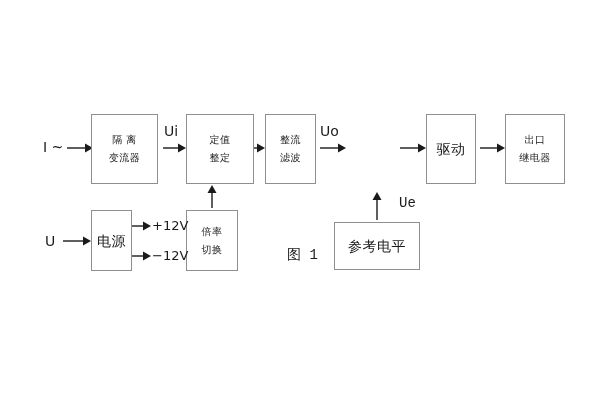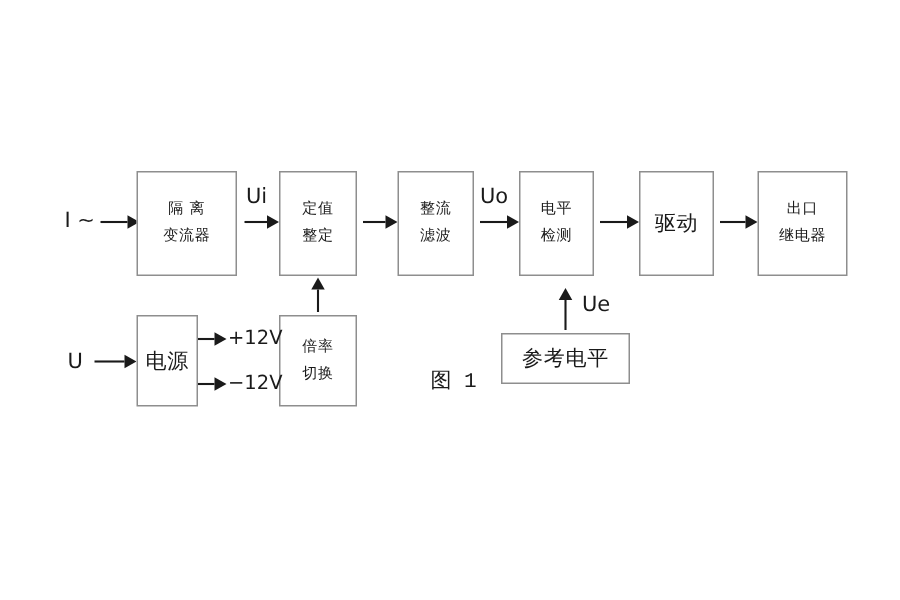--- a/index.html
+++ b/index.html
@@ -127,60 +127,56 @@
       <line x1="132" y1="256" x2="143" y2="256"></line>
       <polygon points="143,251.5 151,256 143,260.5"></polygon>
     </g>
   </svg>
 
   <div class="box two-line" style="left:91px; top:114px; width:67px; height:70px;">
     <span class="ln">隔 离</span>
     <span class="ln">变流器</span>
   </div>
 
-  <div class="box two-line" style="left:186px; top:114px; width:52px; height:70px;">
+  <div class="box two-line" style="left:186px; top:114px; width:68px; height:70px;">
     <span class="ln">定值</span>
     <span class="ln">整定</span>
   </div>
 
   <div class="box two-line" style="left:265px; top:114px; width:51px; height:70px;">
     <span class="ln">整流</span>
     <span class="ln">滤波</span>
   </div>
 
-  <div class="box two-line" style="left:346px; top:114px; width:50px; height:70px;">
-    <span class="ln">电平</span>
-    <span class="ln">检测</span>
-  </div>
 
   <div class="box one-line" style="left:426px; top:114px; width:50px; height:70px;">
     <span class="ln">驱动</span>
   </div>
 
   <div class="box two-line" style="left:505px; top:114px; width:60px; height:70px;">
     <span class="ln">出口</span>
     <span class="ln">继电器</span>
   </div>
 
   <div class="box one-line" style="left:91px; top:210px; width:41px; height:61px;align-items:center;">
     <span class="ln">电源</span>
   </div>
 
   <div class="box two-line" style="left:186px; top:210px; width:52px; height:61px;">
     <span class="ln">倍率</span>
     <span class="ln">切换</span>
   </div>
 
-  <div class="box one-line" style="left:334px; top:222px; width:86px; height:34px;">
+  <div class="box one-line" style="left:334px; top:222px; width:86px; height:48px;">
     <span class="ln">参考电平</span>
   </div>
 
   <span class="lbl" style="left:43px; top:140px;">I ~</span>
   <span class="lbl" style="left:164px; top:124px;">Ui</span>
   <span class="lbl" style="left:320px; top:124px;">Uo</span>
-  <span class="lbl" style="left:388px; top:196px;">Ue</span>
+  <span class="lbl" style="left:399px; top:196px;font-family:Liberation Mono, monospace;">Ue</span>
   <span class="lbl" style="left:45px; top:234px;">U</span>
   <span class="lbl small" style="left:152px; top:219px;">+12V</span>
   <span class="lbl small" style="left:152px; top:249px;">−12V</span>
 
   <span class="caption" style="left:287px; top:248px;font-family:Liberation Mono, monospace;">图 1</span>
 
 </div>
 
 </body></html>

